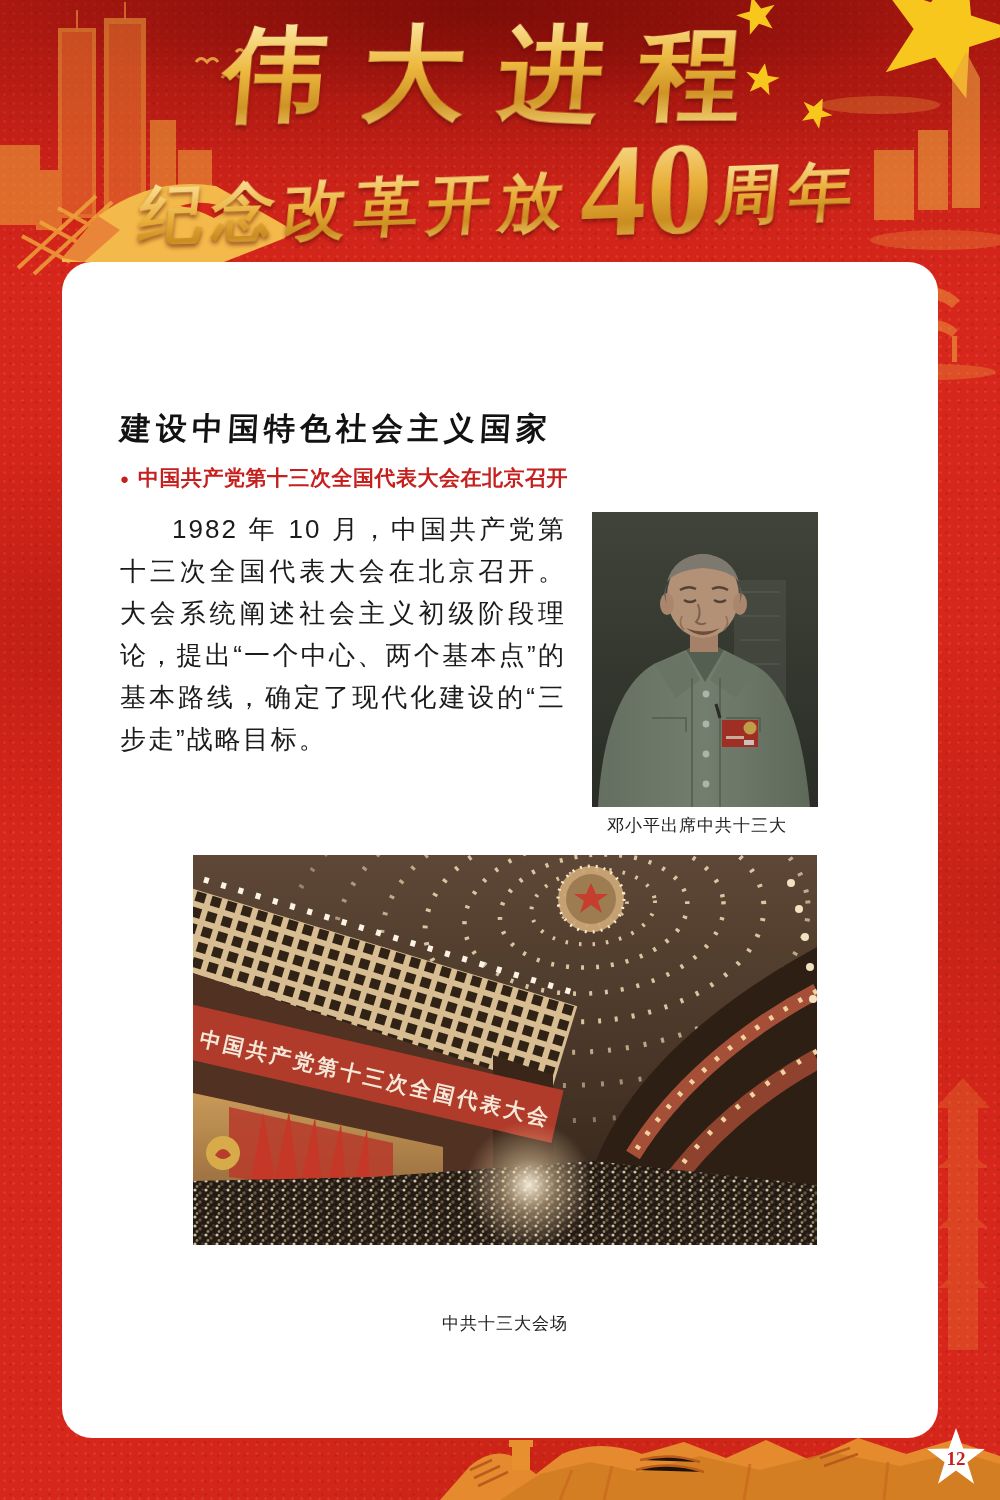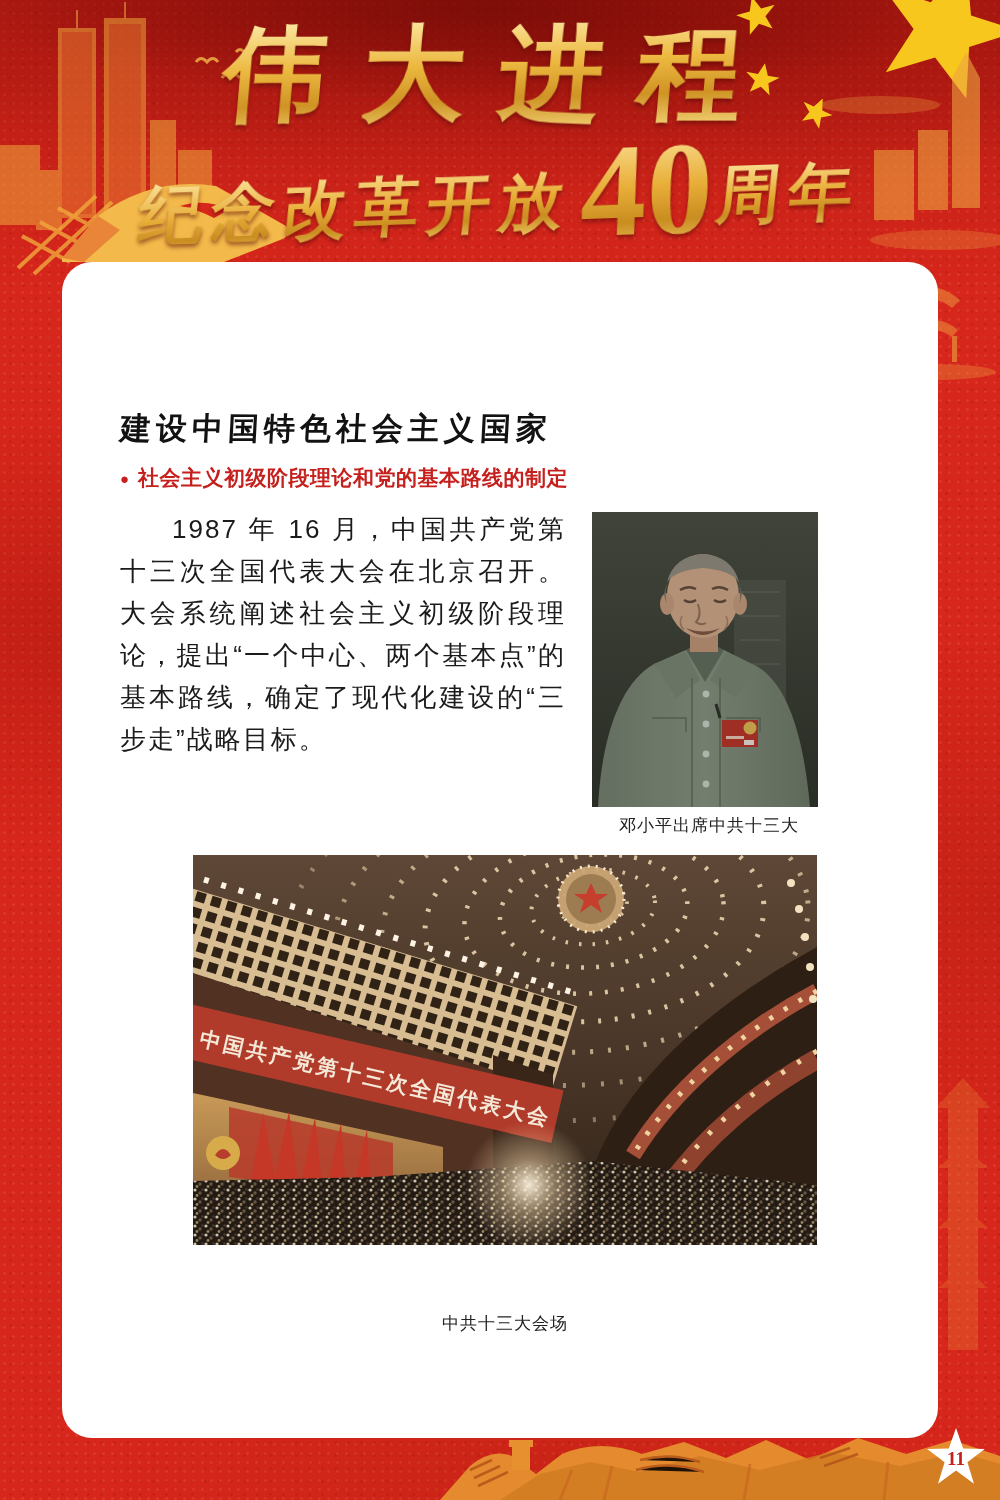--- a/index.html
+++ b/index.html
@@ -73,21 +73,21 @@
   .topic-heading{
     font-size:21px;font-weight:bold;color:#c5201d;letter-spacing:0.5px;
   }
   .body-paragraph{
     position:absolute;left:58px;top:246px;width:446px;
     font-size:26px;line-height:42px;letter-spacing:2px;color:#1b1b1b;
     text-indent:2em;text-align:justify;
   }
   .photo1{position:absolute;left:530px;top:250px;width:226px;height:295px;overflow:hidden;}
   .caption1{
-    position:absolute;left:534px;top:552px;width:226px;text-align:center;
+    position:absolute;left:522px;top:552px;width:226px;text-align:center;
     font-size:17px;color:#222;letter-spacing:1px;
   }
   .photo2{position:absolute;left:131px;top:593px;width:624px;height:390px;overflow:hidden;}
   .caption2{
     position:absolute;left:131px;top:1050px;width:624px;text-align:center;
     font-size:17px;color:#222;letter-spacing:1px;
   }
   
   .page-star{
     left:926px;top:1428px;width:60px;height:60px;z-index:4;background:#ffffff;
@@ -178,24 +178,24 @@
   <span class="sub-num">40</span>
   <span class="sub-suf">周年</span>
 </div>
 
 <div class="abs card">
 
   <div class="section-title">建设中国特色社会主义国家</div>
 
   <div class="topic-row">
     <span class="topic-bullet">●</span>
-    <span class="topic-heading">社会主义初级阶段理论和党的基本路线的制定</span>
+    <span class="topic-heading">中国共产党第十三次全国代表大会在北京召开</span>
   </div>
 
-  <div class="body-paragraph">1987 年 16 月，中国共产党第十三次全国代表大会在北京召开。大会系统阐述社会主义初级阶段理论，提出“一个中心、两个基本点”的基本路线，确定了现代化建设的“三步走”战略目标。</div>
+  <div class="body-paragraph">1982 年 10 月，中国共产党第十三次全国代表大会在北京召开。大会系统阐述社会主义初级阶段理论，提出“一个中心、两个基本点”的基本路线，确定了现代化建设的“三步走”战略目标。</div>
 
   <div class="photo1">
     <svg width="226" height="295" viewBox="0 0 226 295">
       <defs>
         <linearGradient id="dBg" x1="0" y1="0" x2="0" y2="1">
           <stop offset="0" stop-color="#46493f"></stop>
             <stop offset="0.5" stop-color="#393c33"></stop>
             <stop offset="1" stop-color="#2c2f27"></stop>
         </linearGradient>
         <linearGradient id="dSuit" x1="0" y1="0" x2="1" y2="0">
@@ -387,13 +387,13 @@
   <g fill="#f0a93c" opacity="0.22">
     <rect x="28" y="40" width="30" height="250"></rect>
     <polygon points="16,48 70,48 43,18"></polygon>
     <polygon points="18,108 68,108 43,86"></polygon>
     <polygon points="18,168 68,168 43,146"></polygon>
     <polygon points="18,228 68,228 43,206"></polygon>
   </g>
 </svg>
 
 <div class="abs page-star"></div>
-<div class="abs page-num">11</div>
+<div class="abs page-num">12</div>
 
 </body></html>

